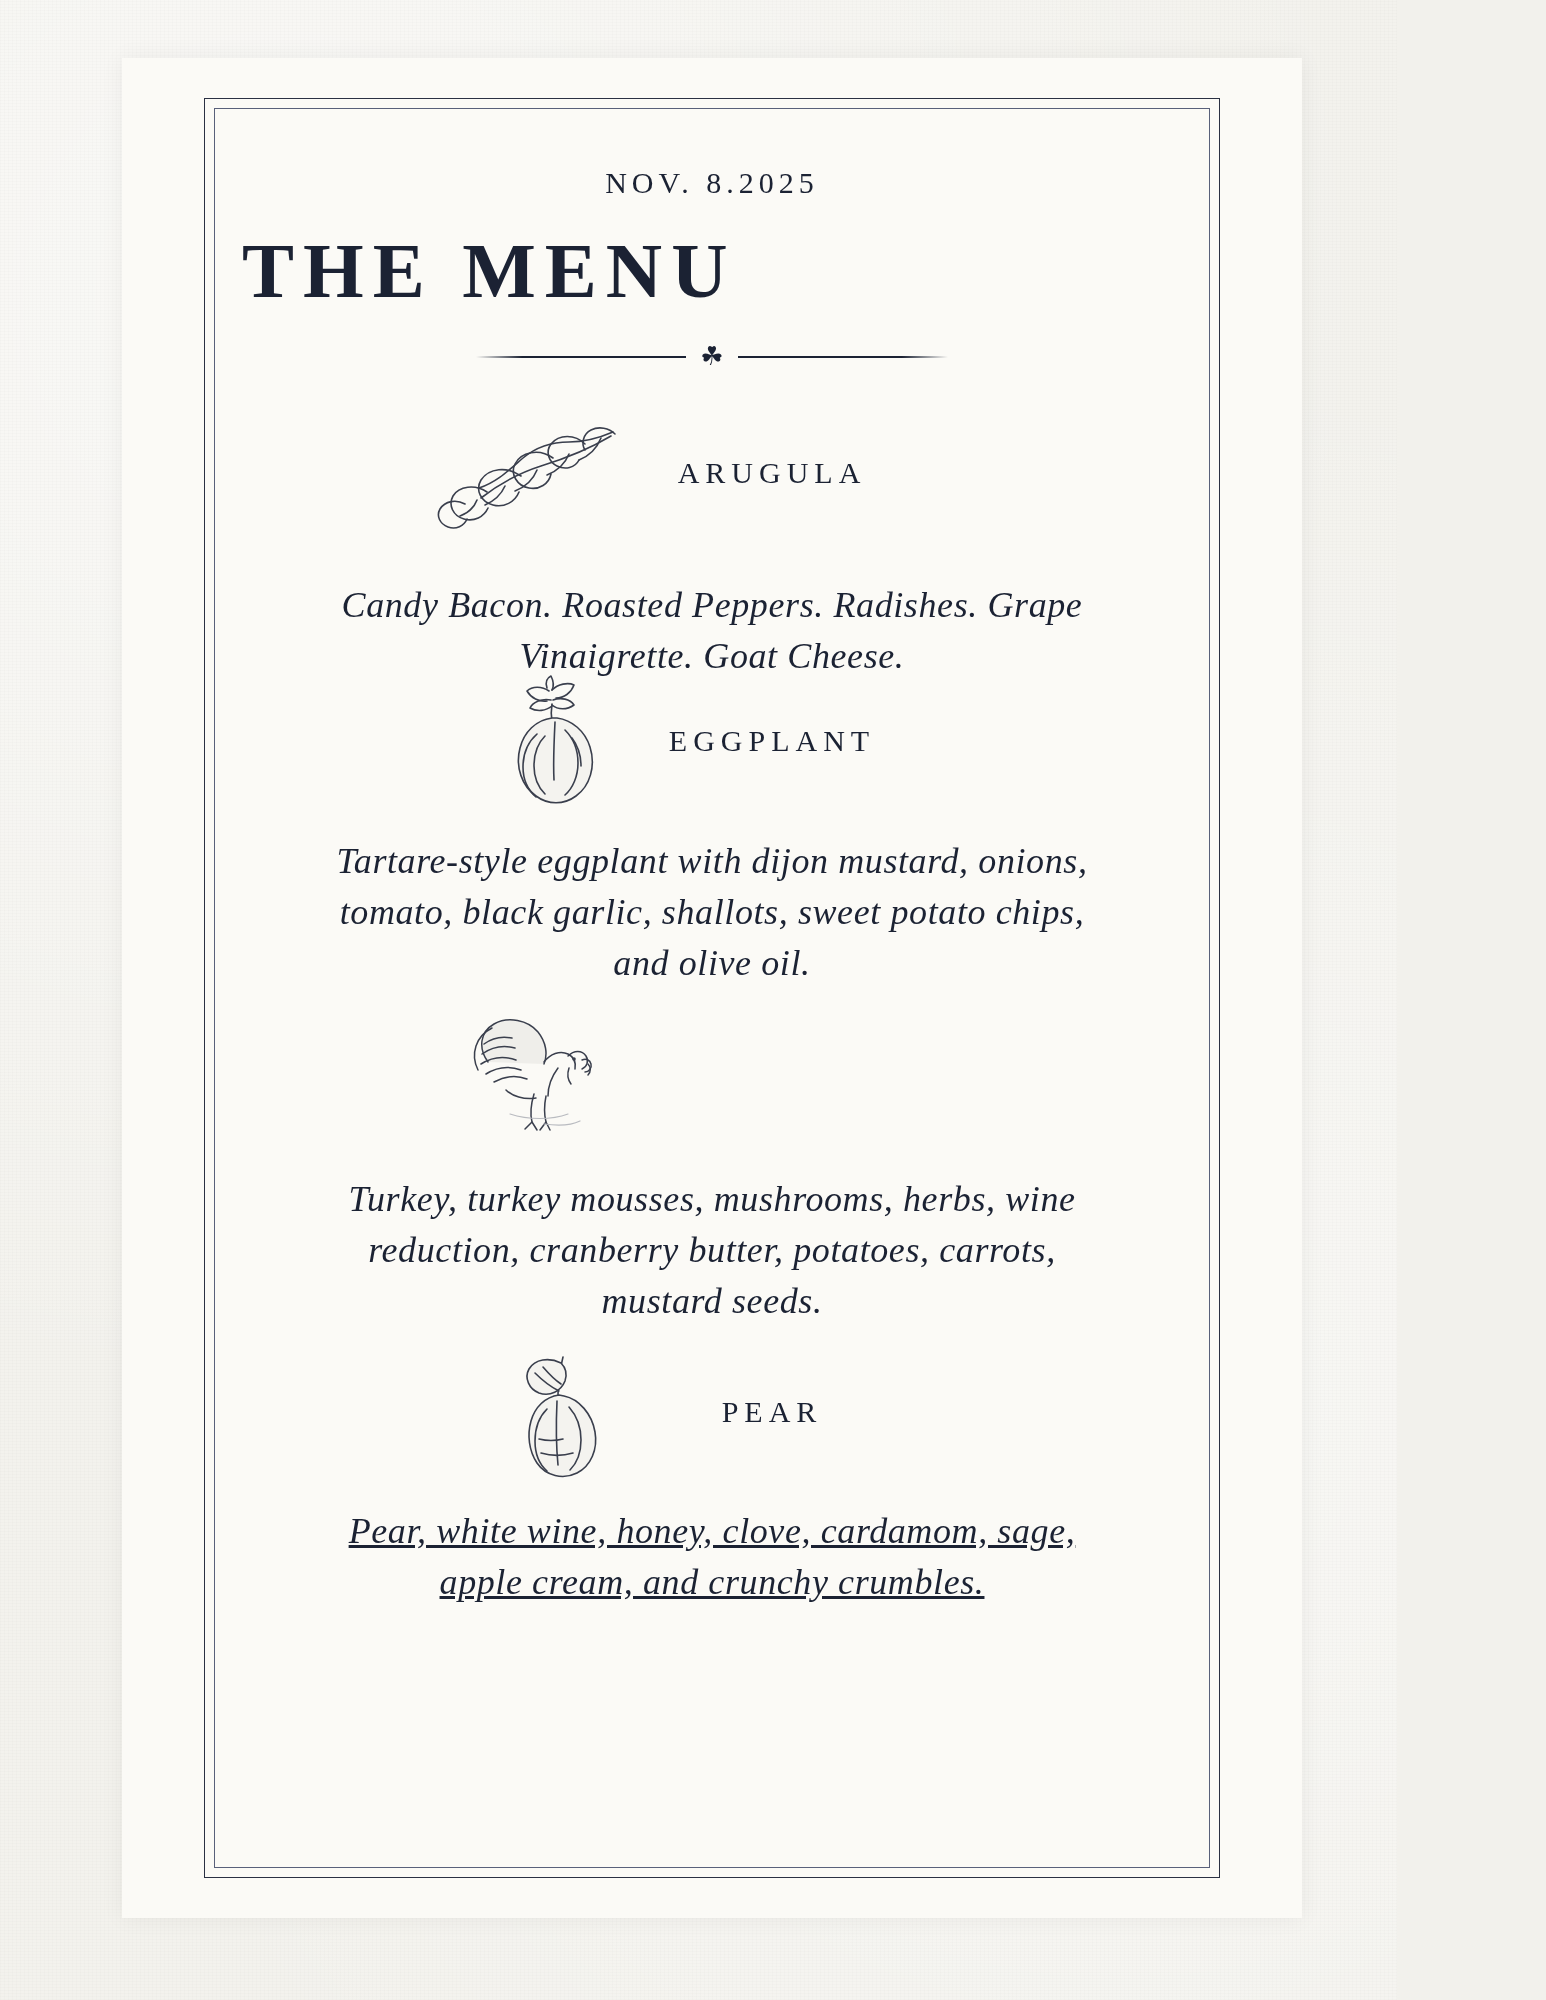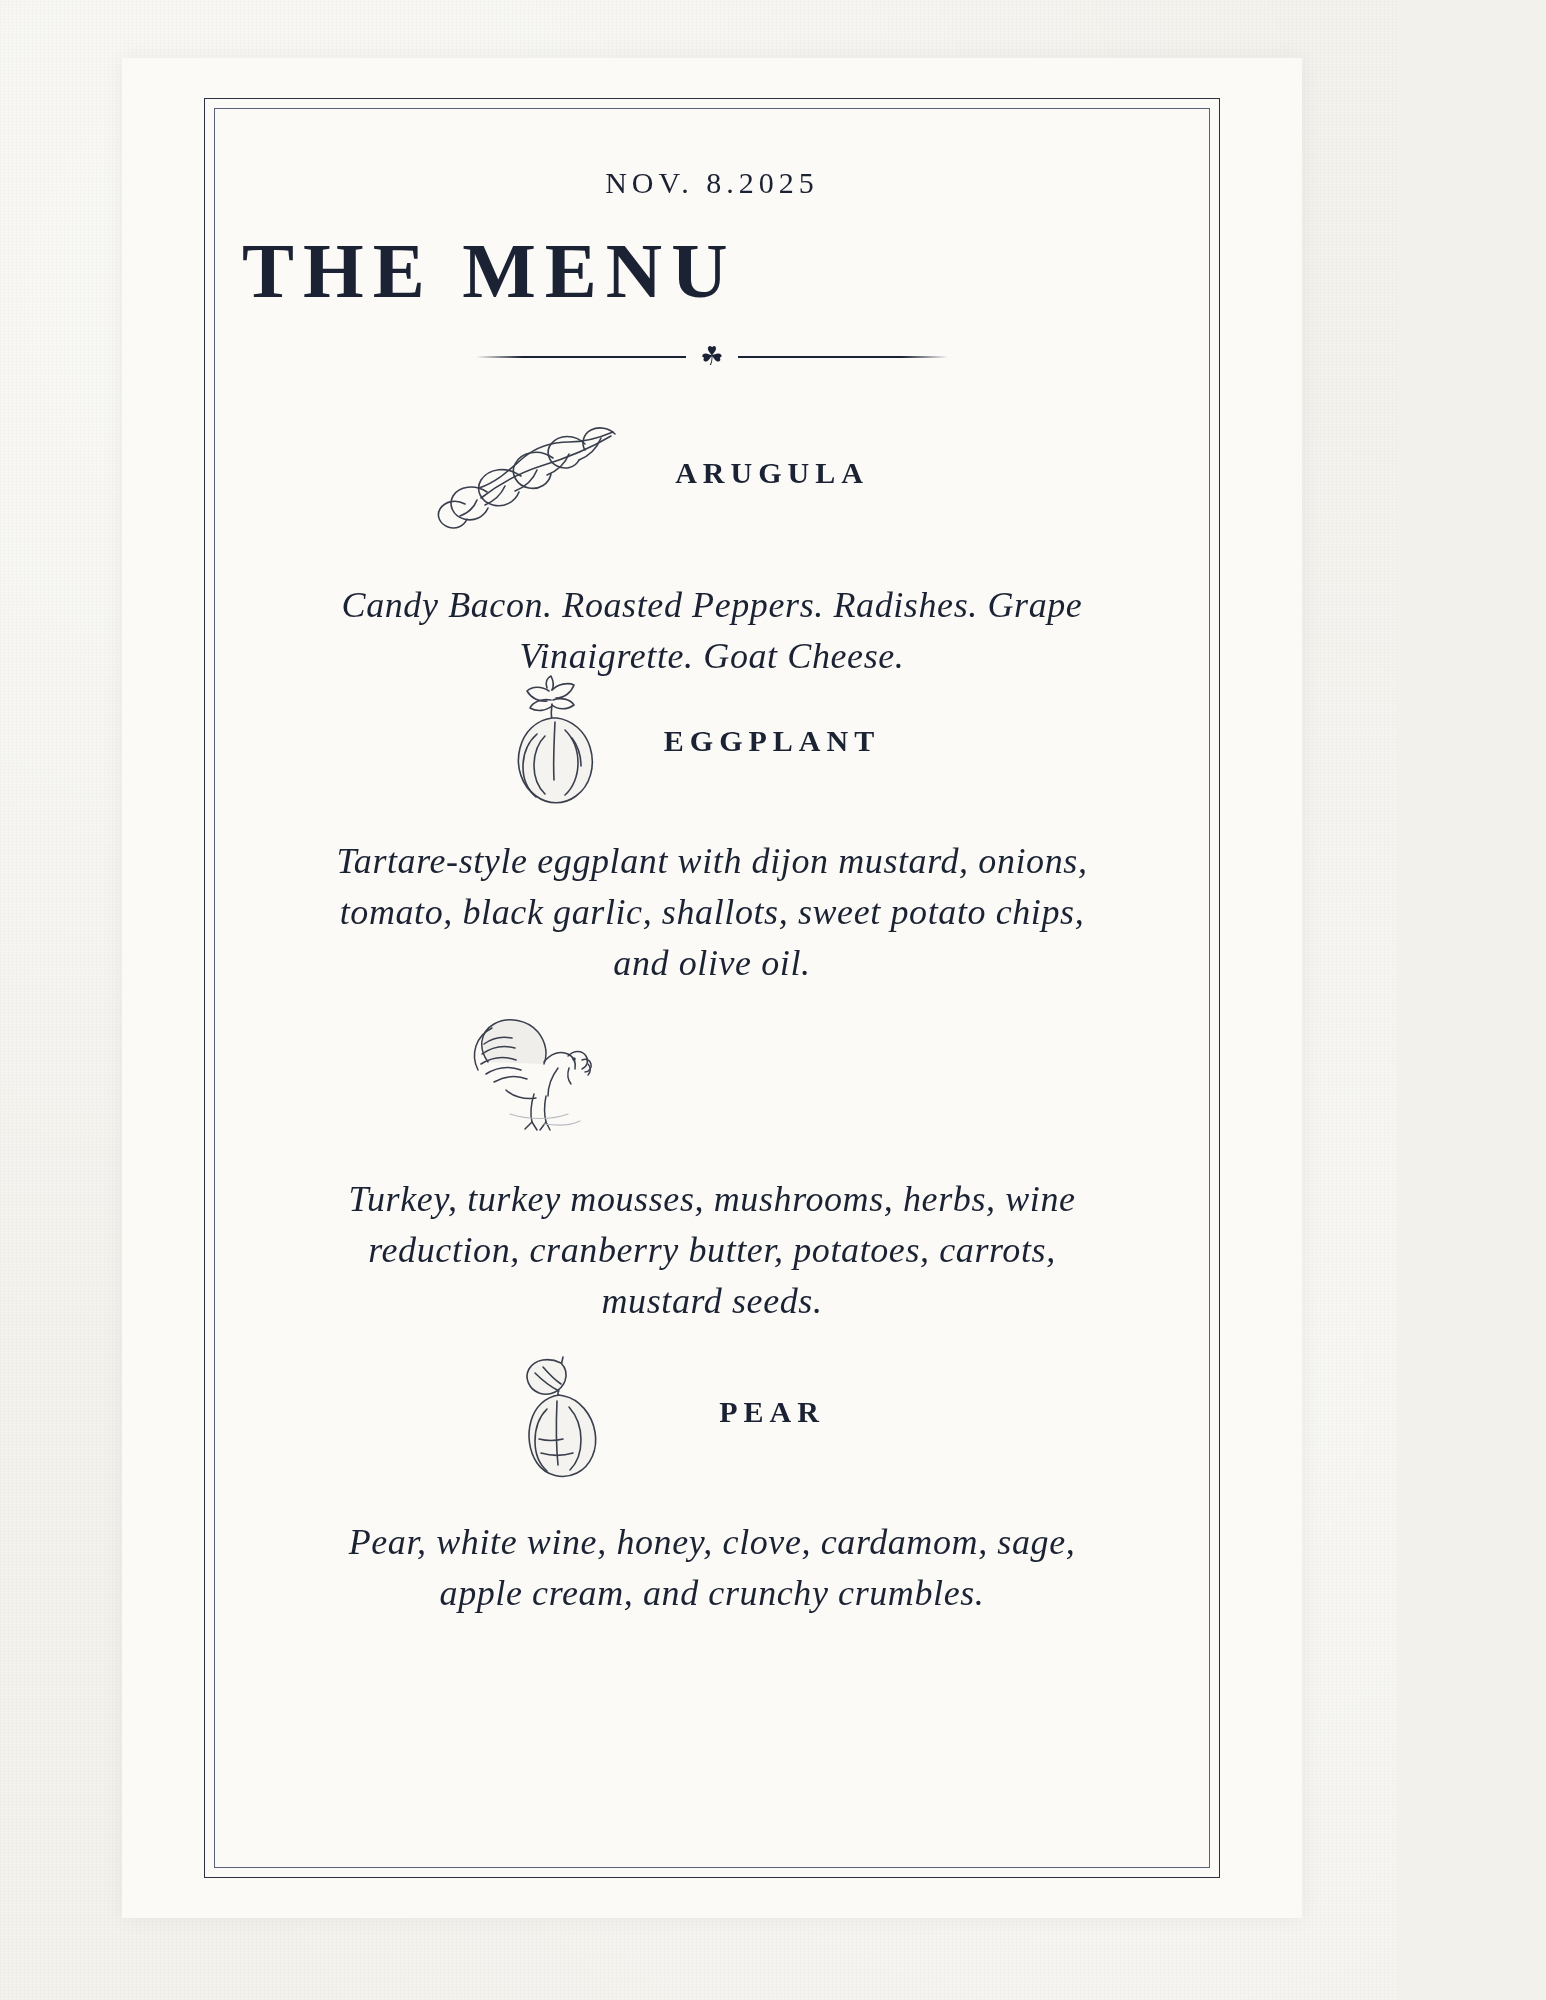--- a/index.html
+++ b/index.html
@@ -130,21 +130,21 @@
   .course-illus svg { display: block; }
 
   .course-name {
     position: absolute;
     left: 0; right: 0;
     top: 52px;
     text-align: center;
     padding-left: 120px;
     font-family: "Liberation Serif", serif;
     font-size: 30px;
-    font-weight: 700;
+    font-weight: 400;
     letter-spacing: 6px;
     color: #1b2233;
   }
 
   .course-desc {
     margin: 6px auto 0 auto;
     width: 760px;
     text-align: center;
     font-family: "Liberation Serif", serif;
     font-style: italic;
@@ -157,21 +157,21 @@
   
   .course.arugula .course-desc { margin-top: 26px; width: 800px; }
   .course.eggplant { margin-top: -10px; }
   .course.eggplant .course-illus { left: 200px; }
   .course.eggplant .course-desc { margin-top: 14px; width: 800px; }
   .course.turkey { margin-top: 10px; }
   .course.turkey .course-illus { left: 188px; }
   .course.turkey .course-desc { margin-top: 24px; width: 800px; }
   .course.pear { margin-top: 16px; }
   .course.pear .course-illus { left: 200px; }
-  .course.pear .course-desc { margin-top: 24px; width: 790px; }
+  .course.pear .course-desc { margin-top: 13px; width: 790px; text-decoration: underline; }
 </style>
 </head>
 <body>
 
 <div class="page">
   <div class="grain"></div>
 
   <div class="card">
     <div class="frame-outer"></div>
     <div class="frame-inner"></div>

